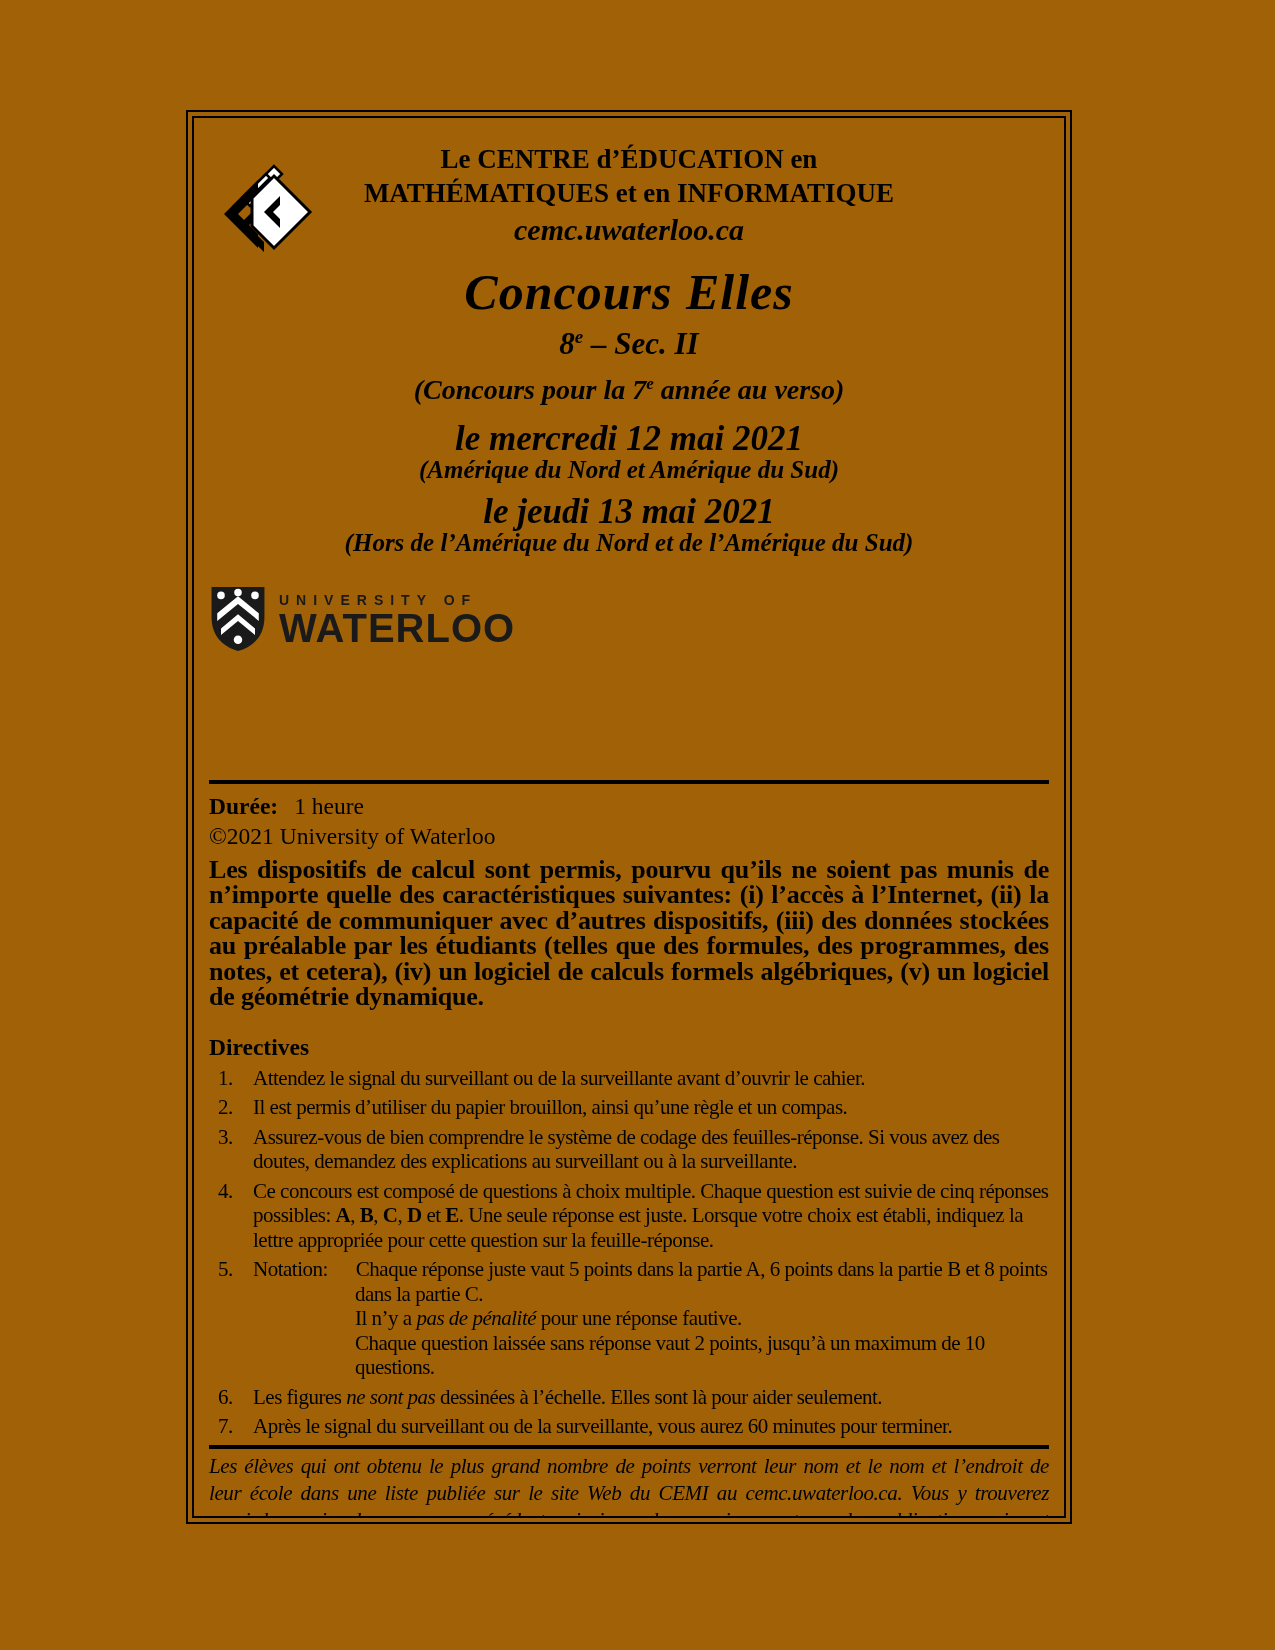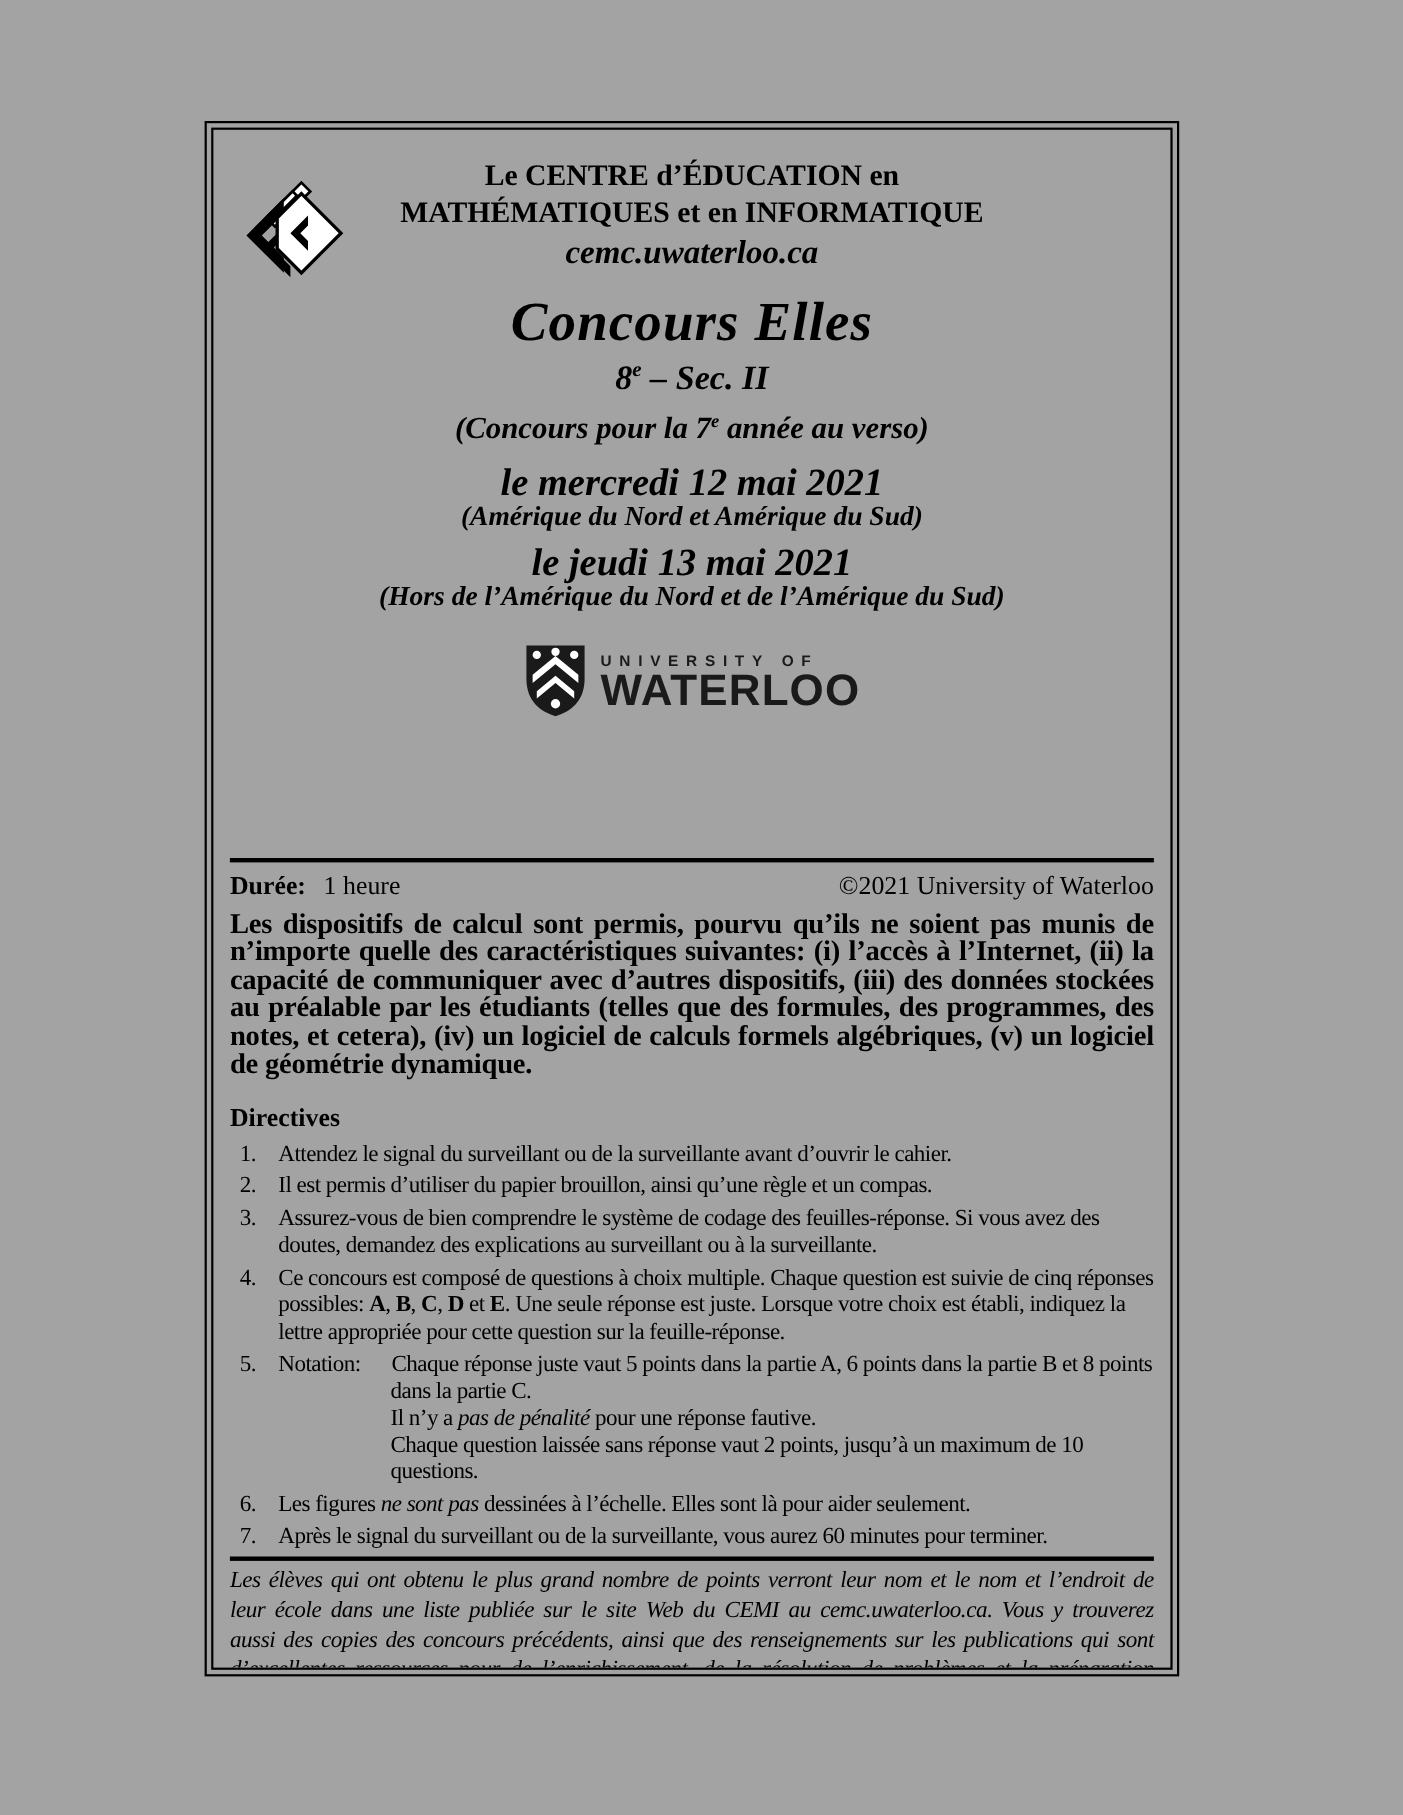--- a/index.html
+++ b/index.html
@@ -1,16 +1,16 @@
 <!DOCTYPE html>
 <html><head>
 <meta charset="utf-8">
 <style>
   html,body{margin:0;padding:0;background:#ffffff;}
-  .page{position:relative;width:1275px;height:1650px;background:#a3a3a3;
+  .page{position:relative;width:1275px;height:1650px;background:#a16207;
         font-family:"Liberation Serif","DejaVu Serif",serif;color:#000;}
   .frame-outer{position:absolute;left:186px;top:110px;width:886px;height:1414px;
         border:2px solid #000;box-sizing:border-box;}
   .frame-inner{position:absolute;left:4px;top:4px;right:4px;bottom:4px;
         border:2px solid #000;overflow:hidden;}
   .content{position:relative;height:100%;padding:0 15px;box-sizing:border-box;}
 
   .cemc-logo{position:absolute;left:16px;top:20px;width:104px;height:100px;}
 
   .org{margin-top:24px;text-align:center;font-size:27px;line-height:34px;font-weight:bold;}
@@ -22,30 +22,30 @@
   .grade-line{text-align:center;font-size:31px;line-height:38px;font-weight:bold;font-style:italic;}
   .grade-line sup{font-size:19px;}
   .verso-line{text-align:center;margin-top:4px;font-size:28px;line-height:34px;
         font-weight:bold;font-style:italic;}
   .verso-line sup{font-size:17px;}
   .date-main{text-align:center;margin-top:14px;font-size:35px;line-height:33px;
         font-weight:bold;font-style:italic;}
   .date-main.second{margin-top:10px;}
   .date-region{text-align:center;font-size:25px;line-height:30px;font-weight:bold;font-style:italic;}
 
-  .uw-logo{margin-top:26px;display:flex;justify-content:center;align-items:center;gap:12px;height:70px;}
+  .uw-logo{margin-top:26px;display:flex;justify-content:flex-start;align-items:center;gap:12px;height:70px;}
   .uw-text{text-align:left;font-family:"Liberation Sans","DejaVu Sans",sans-serif;color:#1a1a1a;}
   .uw-uof{font-size:14px;font-weight:bold;letter-spacing:7px;line-height:16px;}
   .uw-wat{font-size:40px;font-weight:bold;letter-spacing:1px;line-height:36px;margin-top:2px;}
 
   .rule{height:4px;background:#000;margin-top:126px;}
   .rule2{margin-top:6px;}
 
   .duree-row{display:flex;justify-content:space-between;align-items:baseline;
-        margin-top:7px;font-size:23.5px;line-height:30px;}
+        margin-top:7px;font-size:23.5px;line-height:30px;flex-direction:column;}
   .duree-label{font-weight:bold;}
   .duree-val{margin-left:16px;}
 
   .policy{margin-top:6px;font-weight:bold;font-size:26px;line-height:25.5px;
         text-align:justify;text-align-last:left;letter-spacing:-0.2px;}
 
   .directives-h{margin-top:23px;font-weight:bold;font-size:23.5px;line-height:28px;}
 
   .dir-list{margin-top:5px;margin-left:9px;font-size:21px;line-height:24.5px;letter-spacing:-0.5px;}
   .dir-item{display:flex;margin-bottom:5px;}

